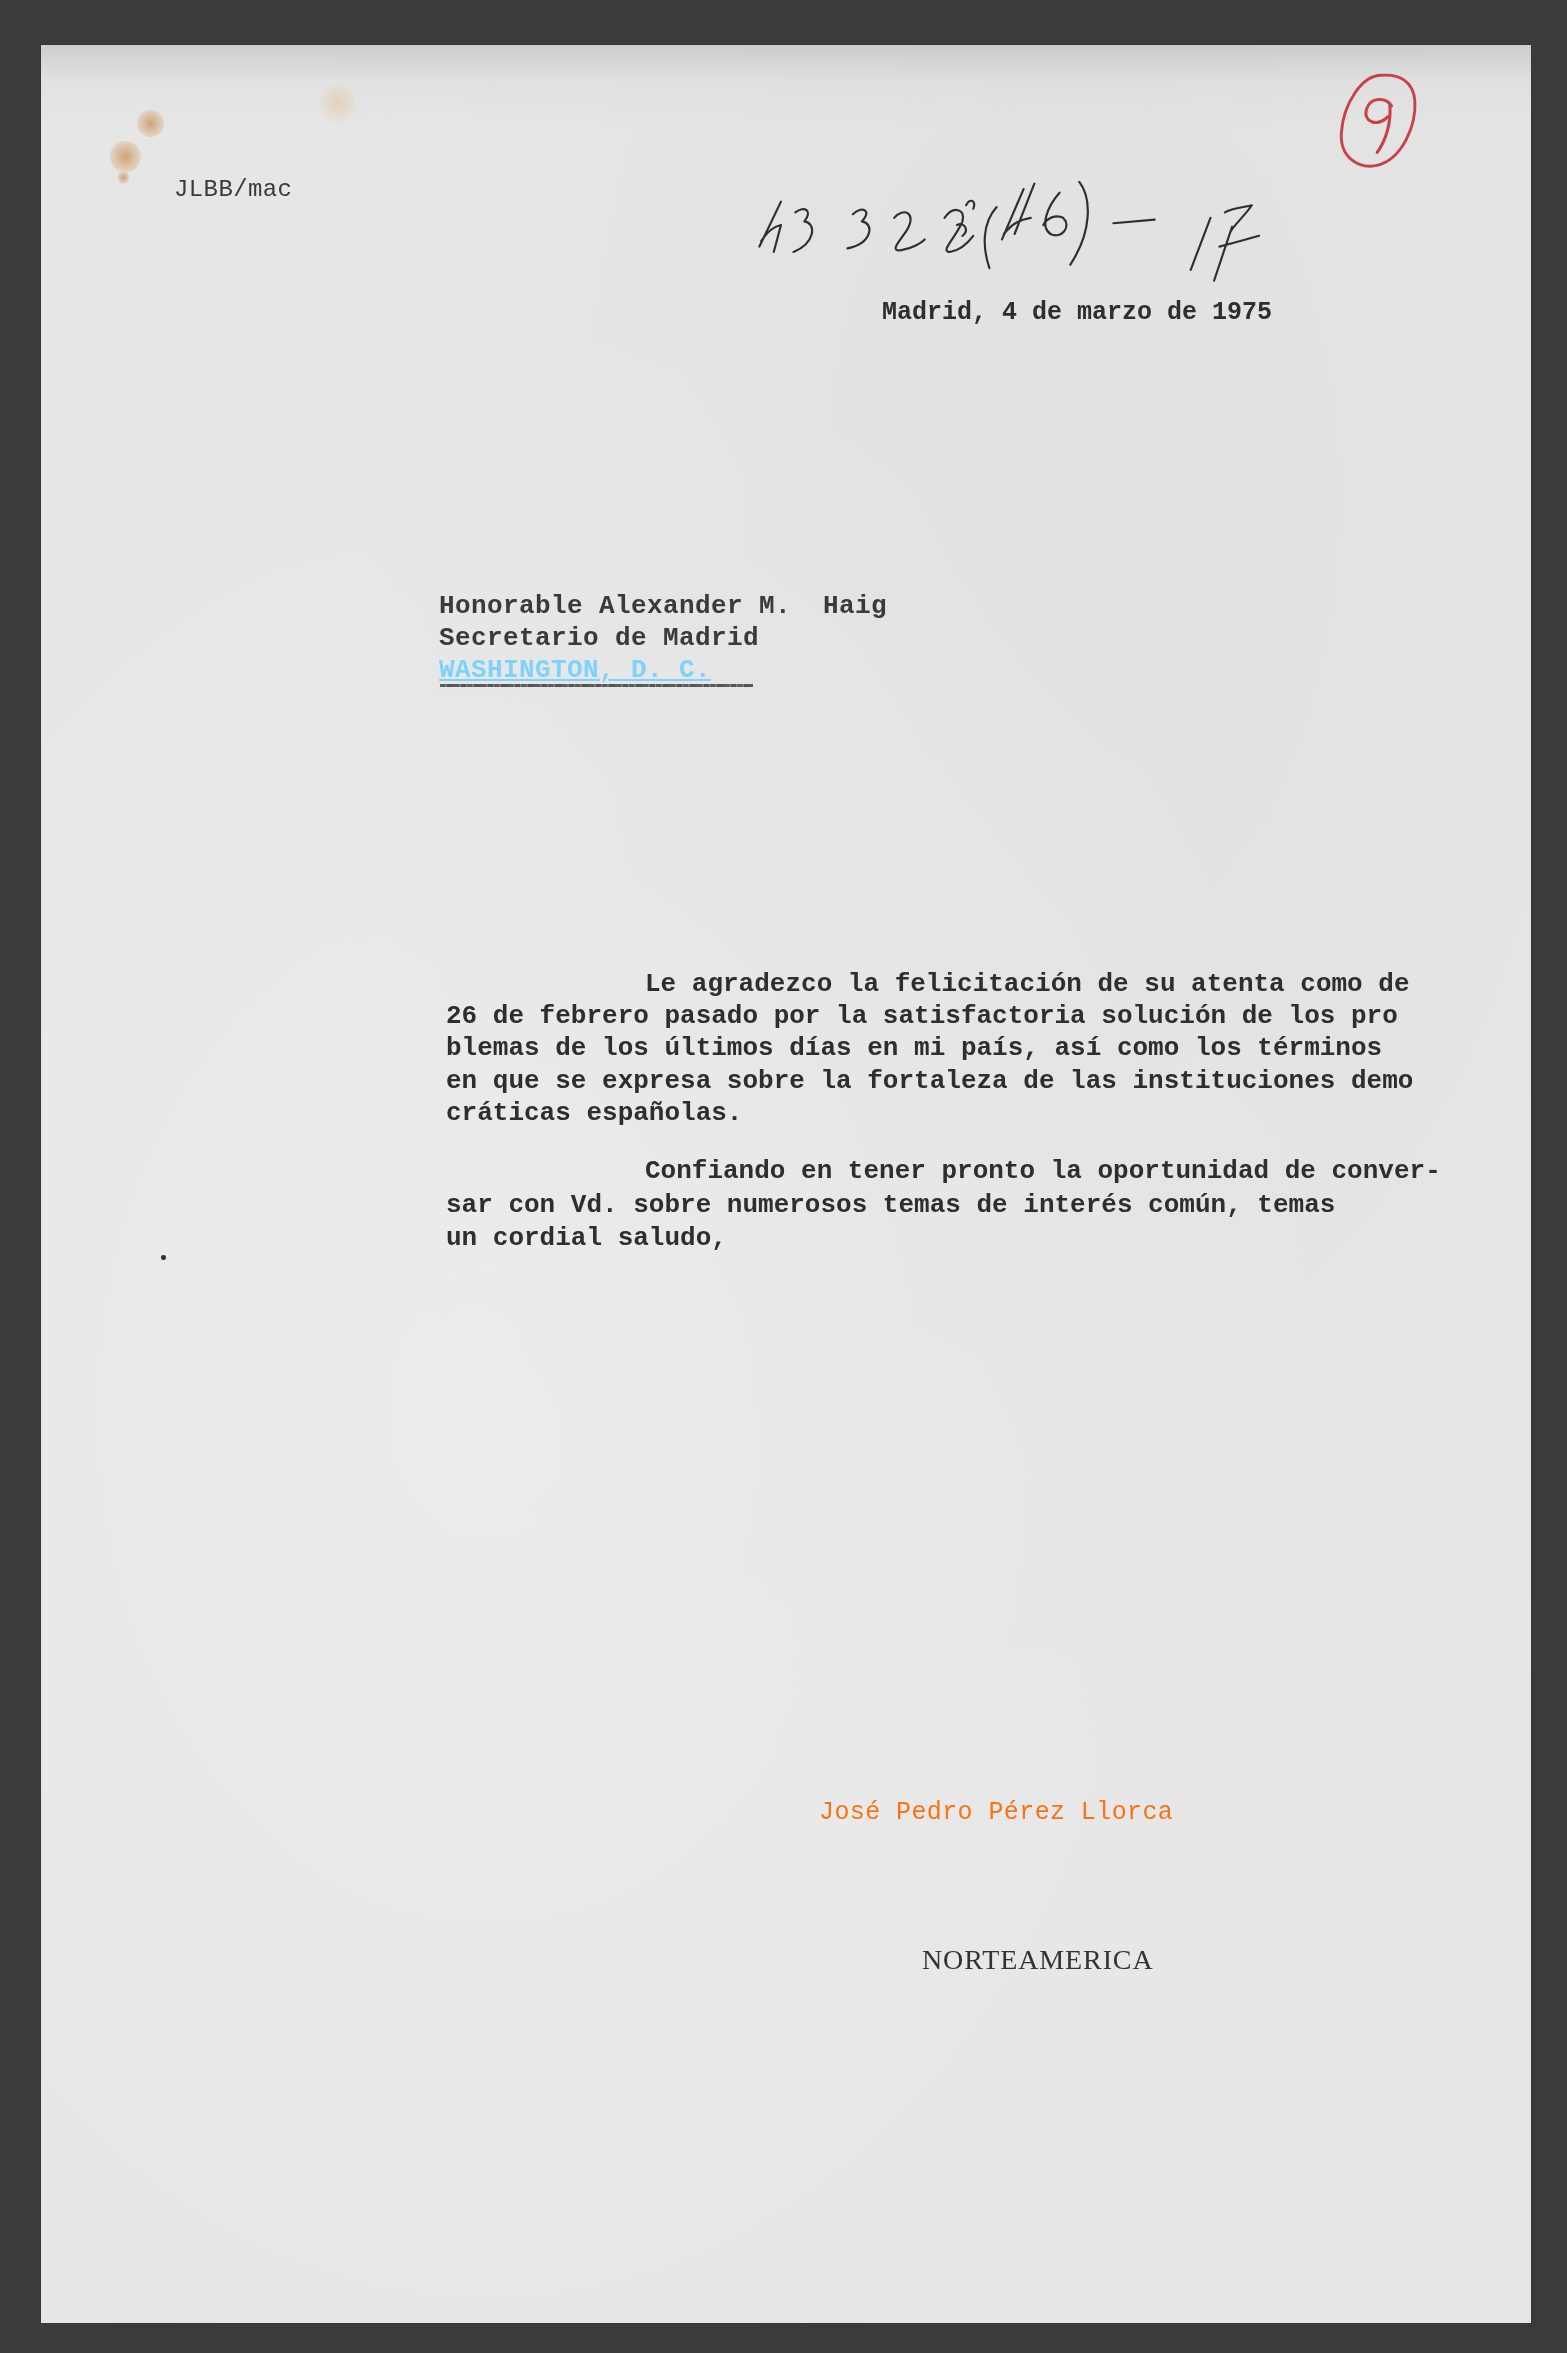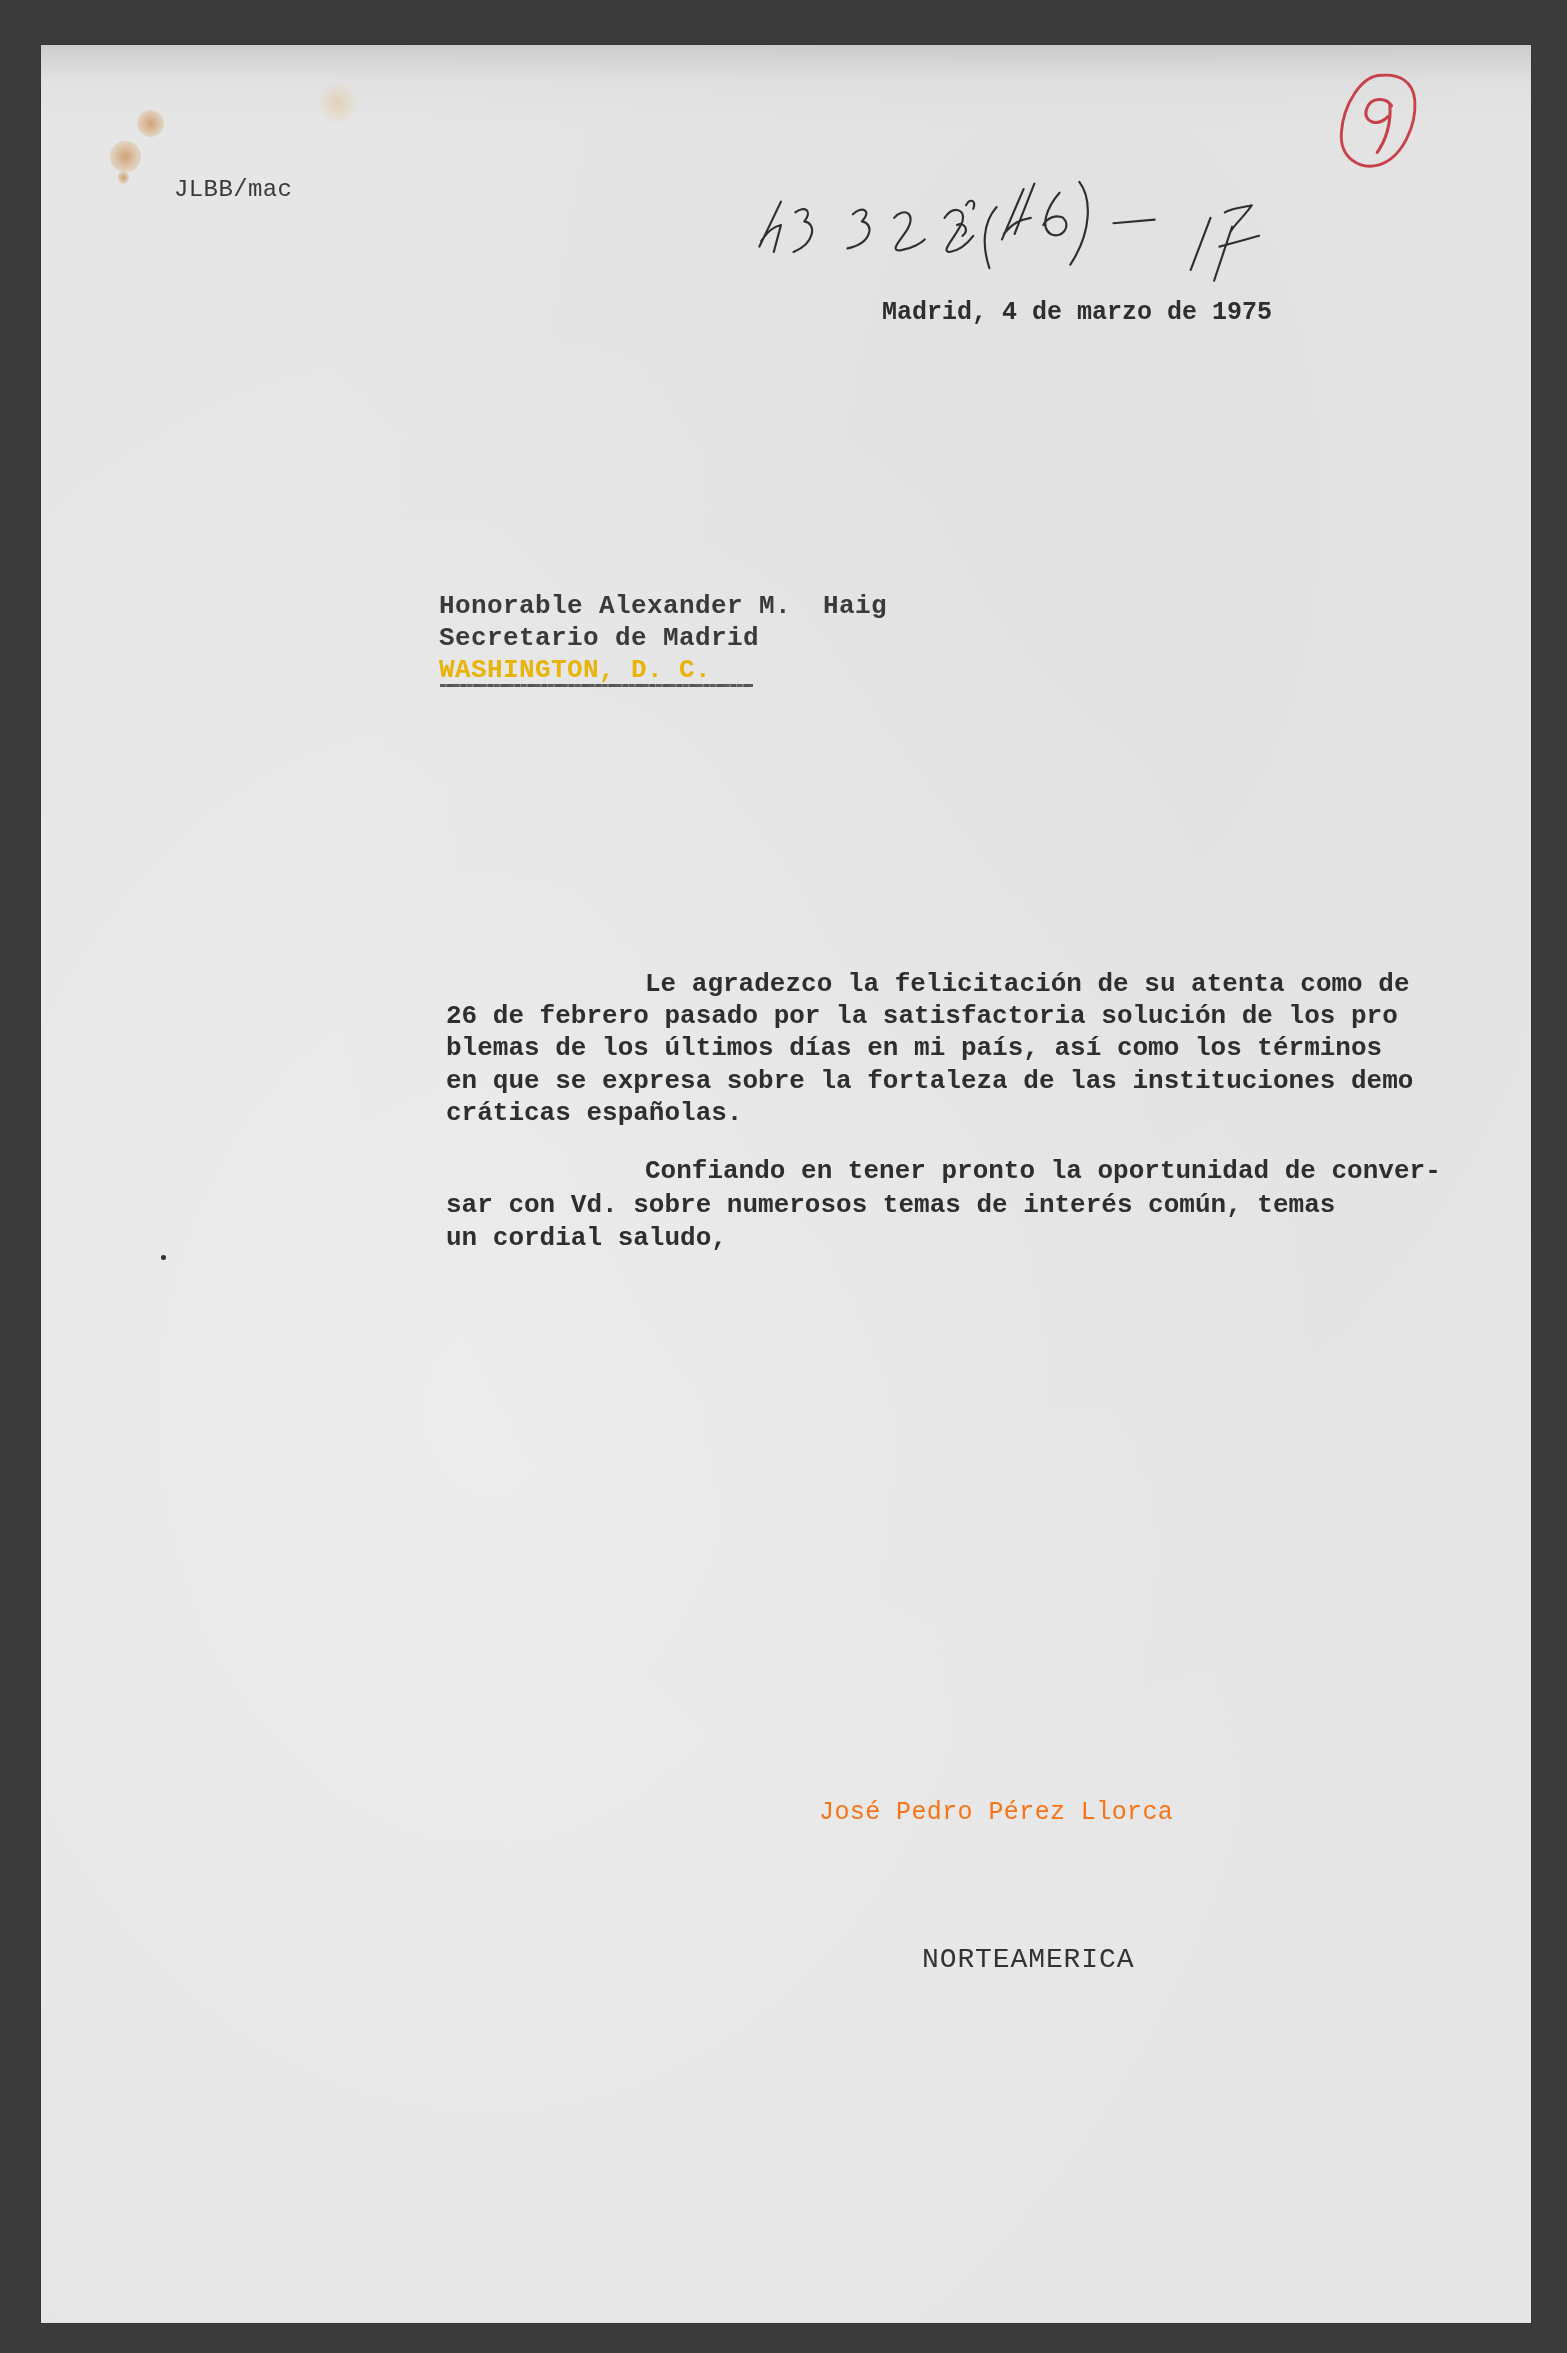--- a/index.html
+++ b/index.html
@@ -132,31 +132,31 @@
     <path d="M508 42 L 486 100"></path>
 
     <path d="M524 36 C 534 30, 548 30, 554 28 C 546 40, 534 50, 530 58 M 532 52 L 512 112 M 518 74 C 534 70, 548 66, 562 62"></path>
   </g>
 </svg>
 
 <div class="abs typed-bold" style="left:882px; top:300px; font-size:25px;">Madrid, 4 de marzo de 1975</div>
 
 <div class="abs typed-light" style="left:439px; top:593px; font-size:26px; font-weight:bold; color:#3a3a3a;">Honorable Alexander M.  Haig</div>
 <div class="abs typed-light" style="left:439px; top:625px; font-size:26px; font-weight:bold; color:#3a3a3a;">Secretario de Madrid</div>
-<div class="abs typed-light" style="left:439px; top:657px; font-size:26px; font-weight:bold; color:#eab308;">WASHINGTON, D. C.</div>
+<div class="abs typed-light" style="left:439px; top:657px; font-size:26px; font-weight:bold; color:#7dd3fc;text-decoration:underline;">WASHINGTON, D. C.</div>
 <div class="underline" style="left:440px; top:684px; width:313px;"></div>
 
 <div class="abs typed-bold" style="left:645px; top:971px;">Le agradezco la felicitación de su atenta como de</div>
 <div class="abs typed-bold" style="left:446px; top:1003px;">26 de febrero pasado por la satisfactoria solución de los pro</div>
 <div class="abs typed-bold" style="left:446px; top:1035px;text-align:right;">blemas de los últimos días en mi país, así como los términos</div>
 <div class="abs typed-bold" style="left:446px; top:1068px;">en que se expresa sobre la fortaleza de las instituciones demo</div>
 <div class="abs typed-bold" style="left:446px; top:1100px;">cráticas españolas.</div>
 
 <div class="abs typed-bold" style="left:645px; top:1158px;">Confiando en tener pronto la oportunidad de conver-</div>
 <div class="abs typed-bold" style="left:446px; top:1192px;">sar con Vd. sobre numerosos temas de interés común, temas</div>
 <div class="abs typed-bold" style="left:446px; top:1225px;">un cordial saludo,</div>
 
 <div class="dot" style="left:161px; top:1255px;"></div>
 
 <div class="abs typed-light" style="left:819px; top:1800px; font-size:25px; color:#f97316;">José Pedro Pérez Llorca</div>
 
-<div class="abs serif-caps" style="left:922px; top:1946px;font-family:Liberation Mono, monospace;">NORTEAMERICA</div>
+<div class="abs serif-caps" style="left:922px; top:1946px;">NORTEAMERICA</div>
 
 
 </body></html>

